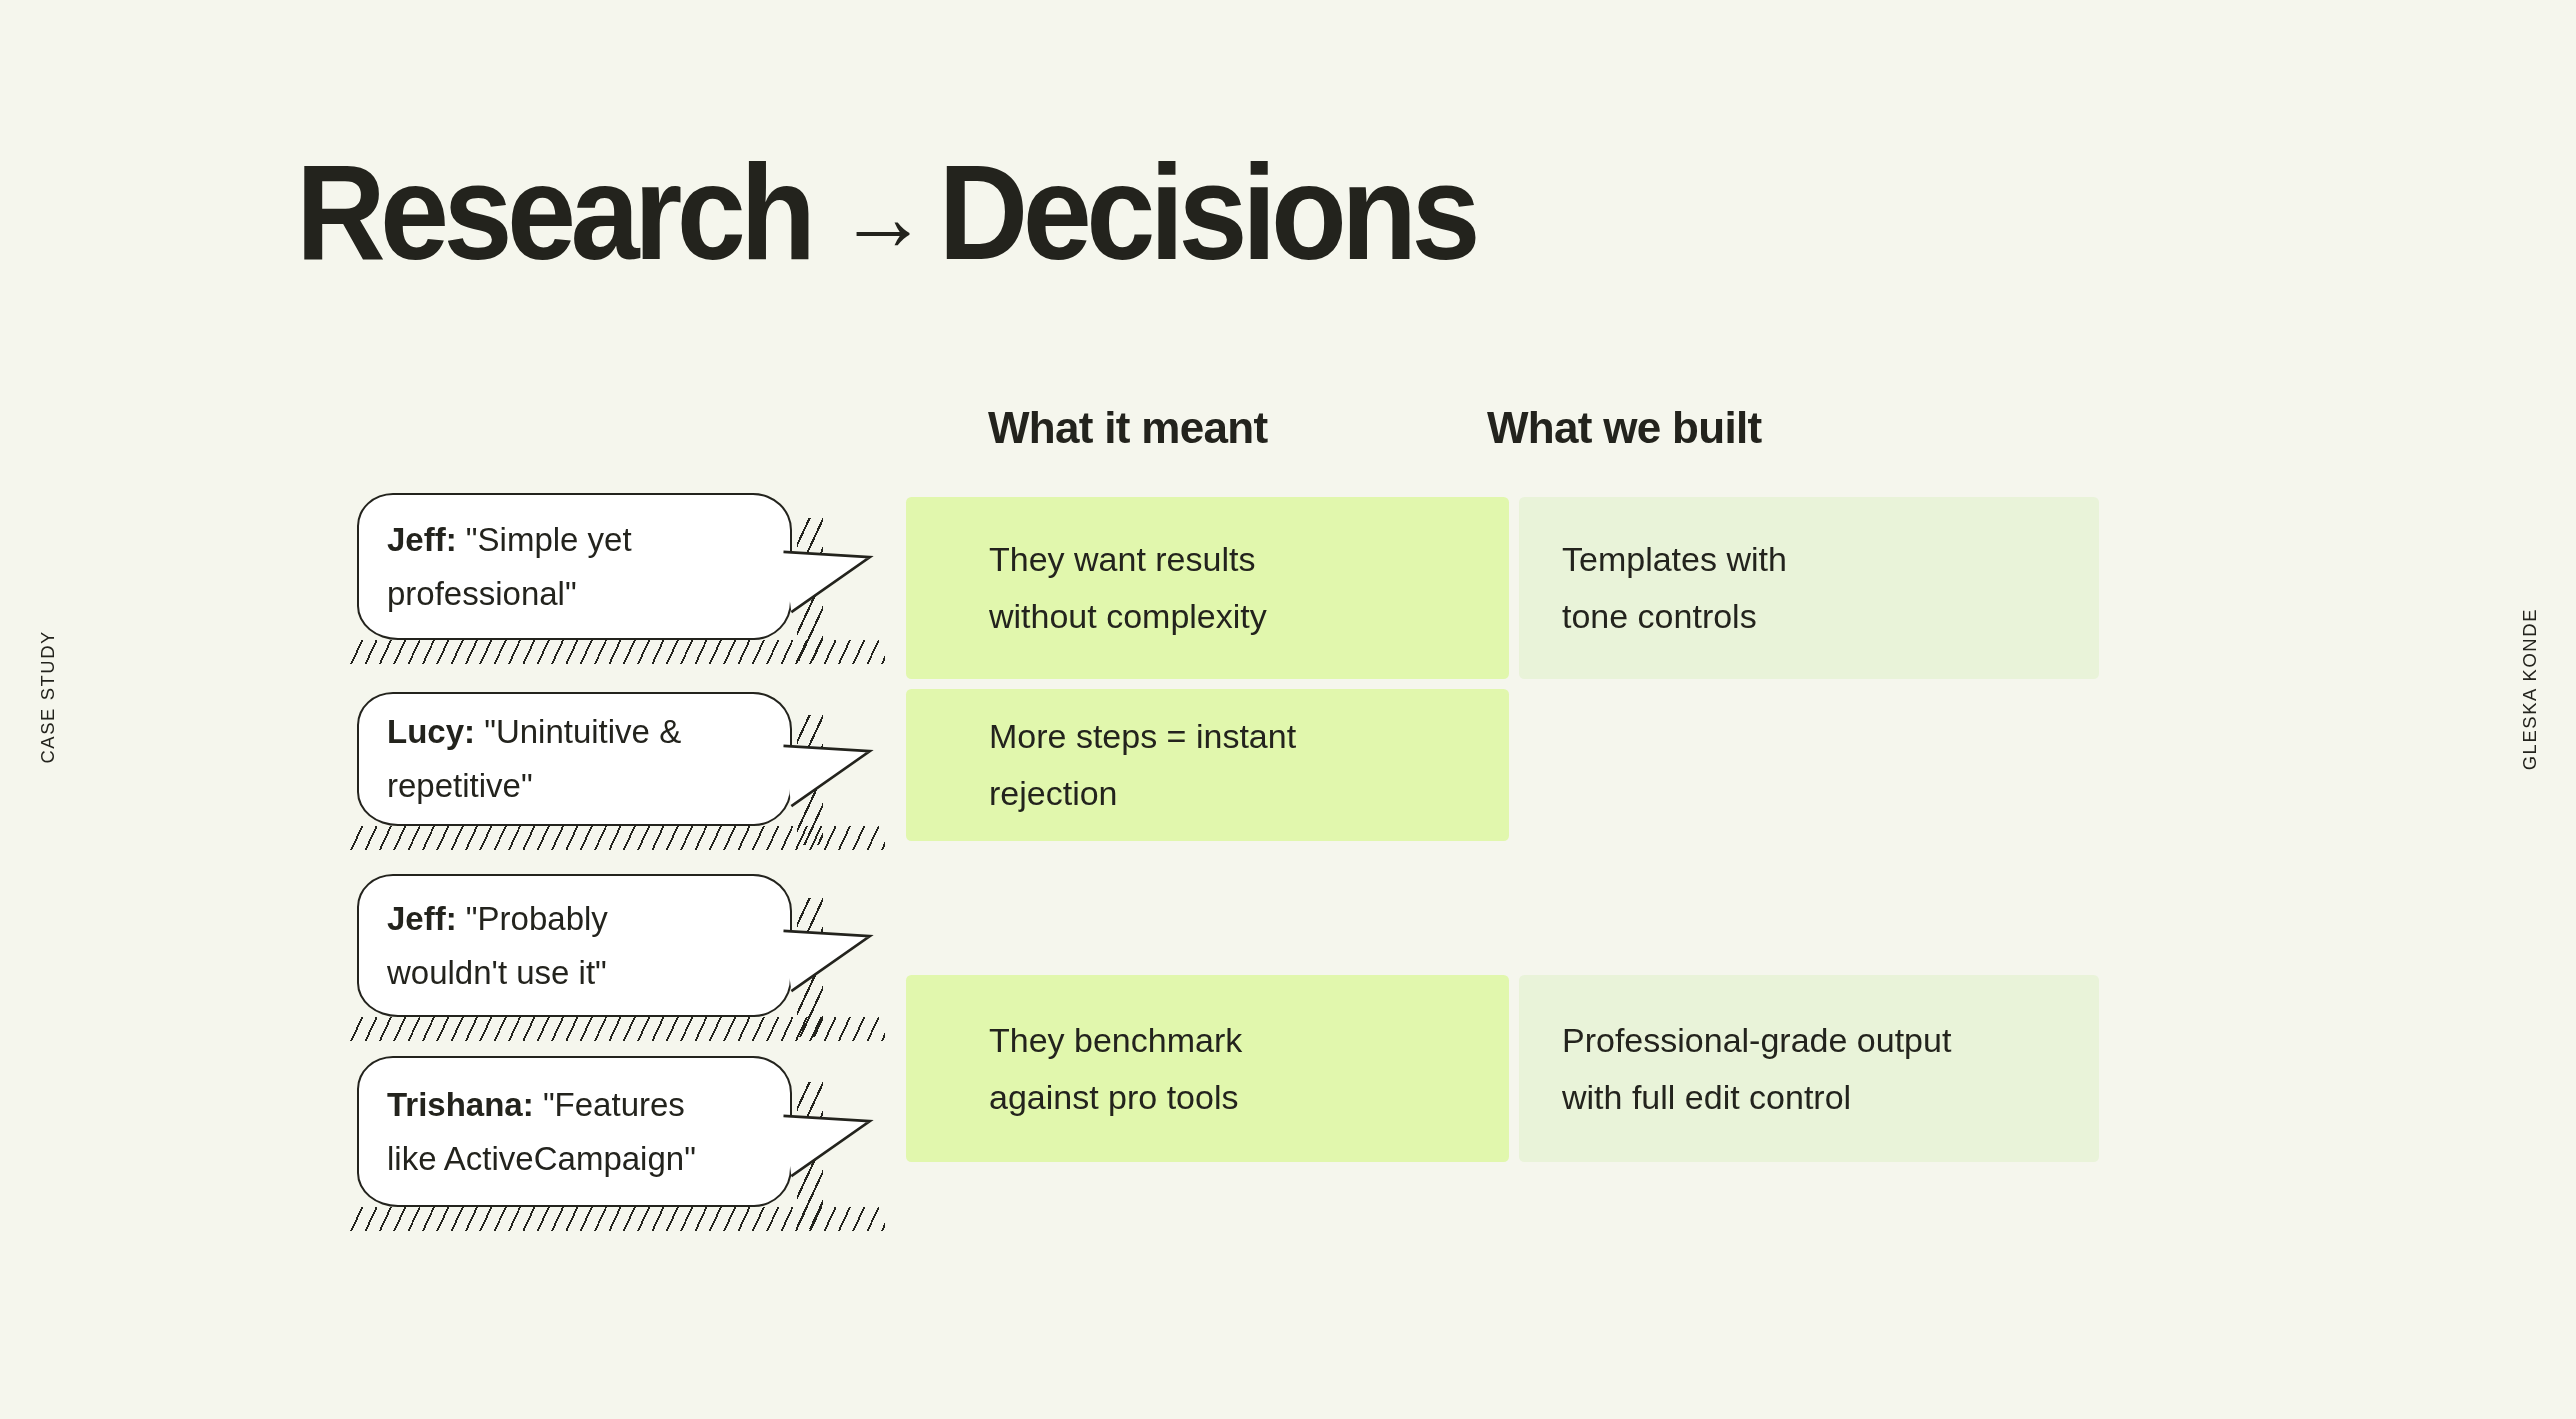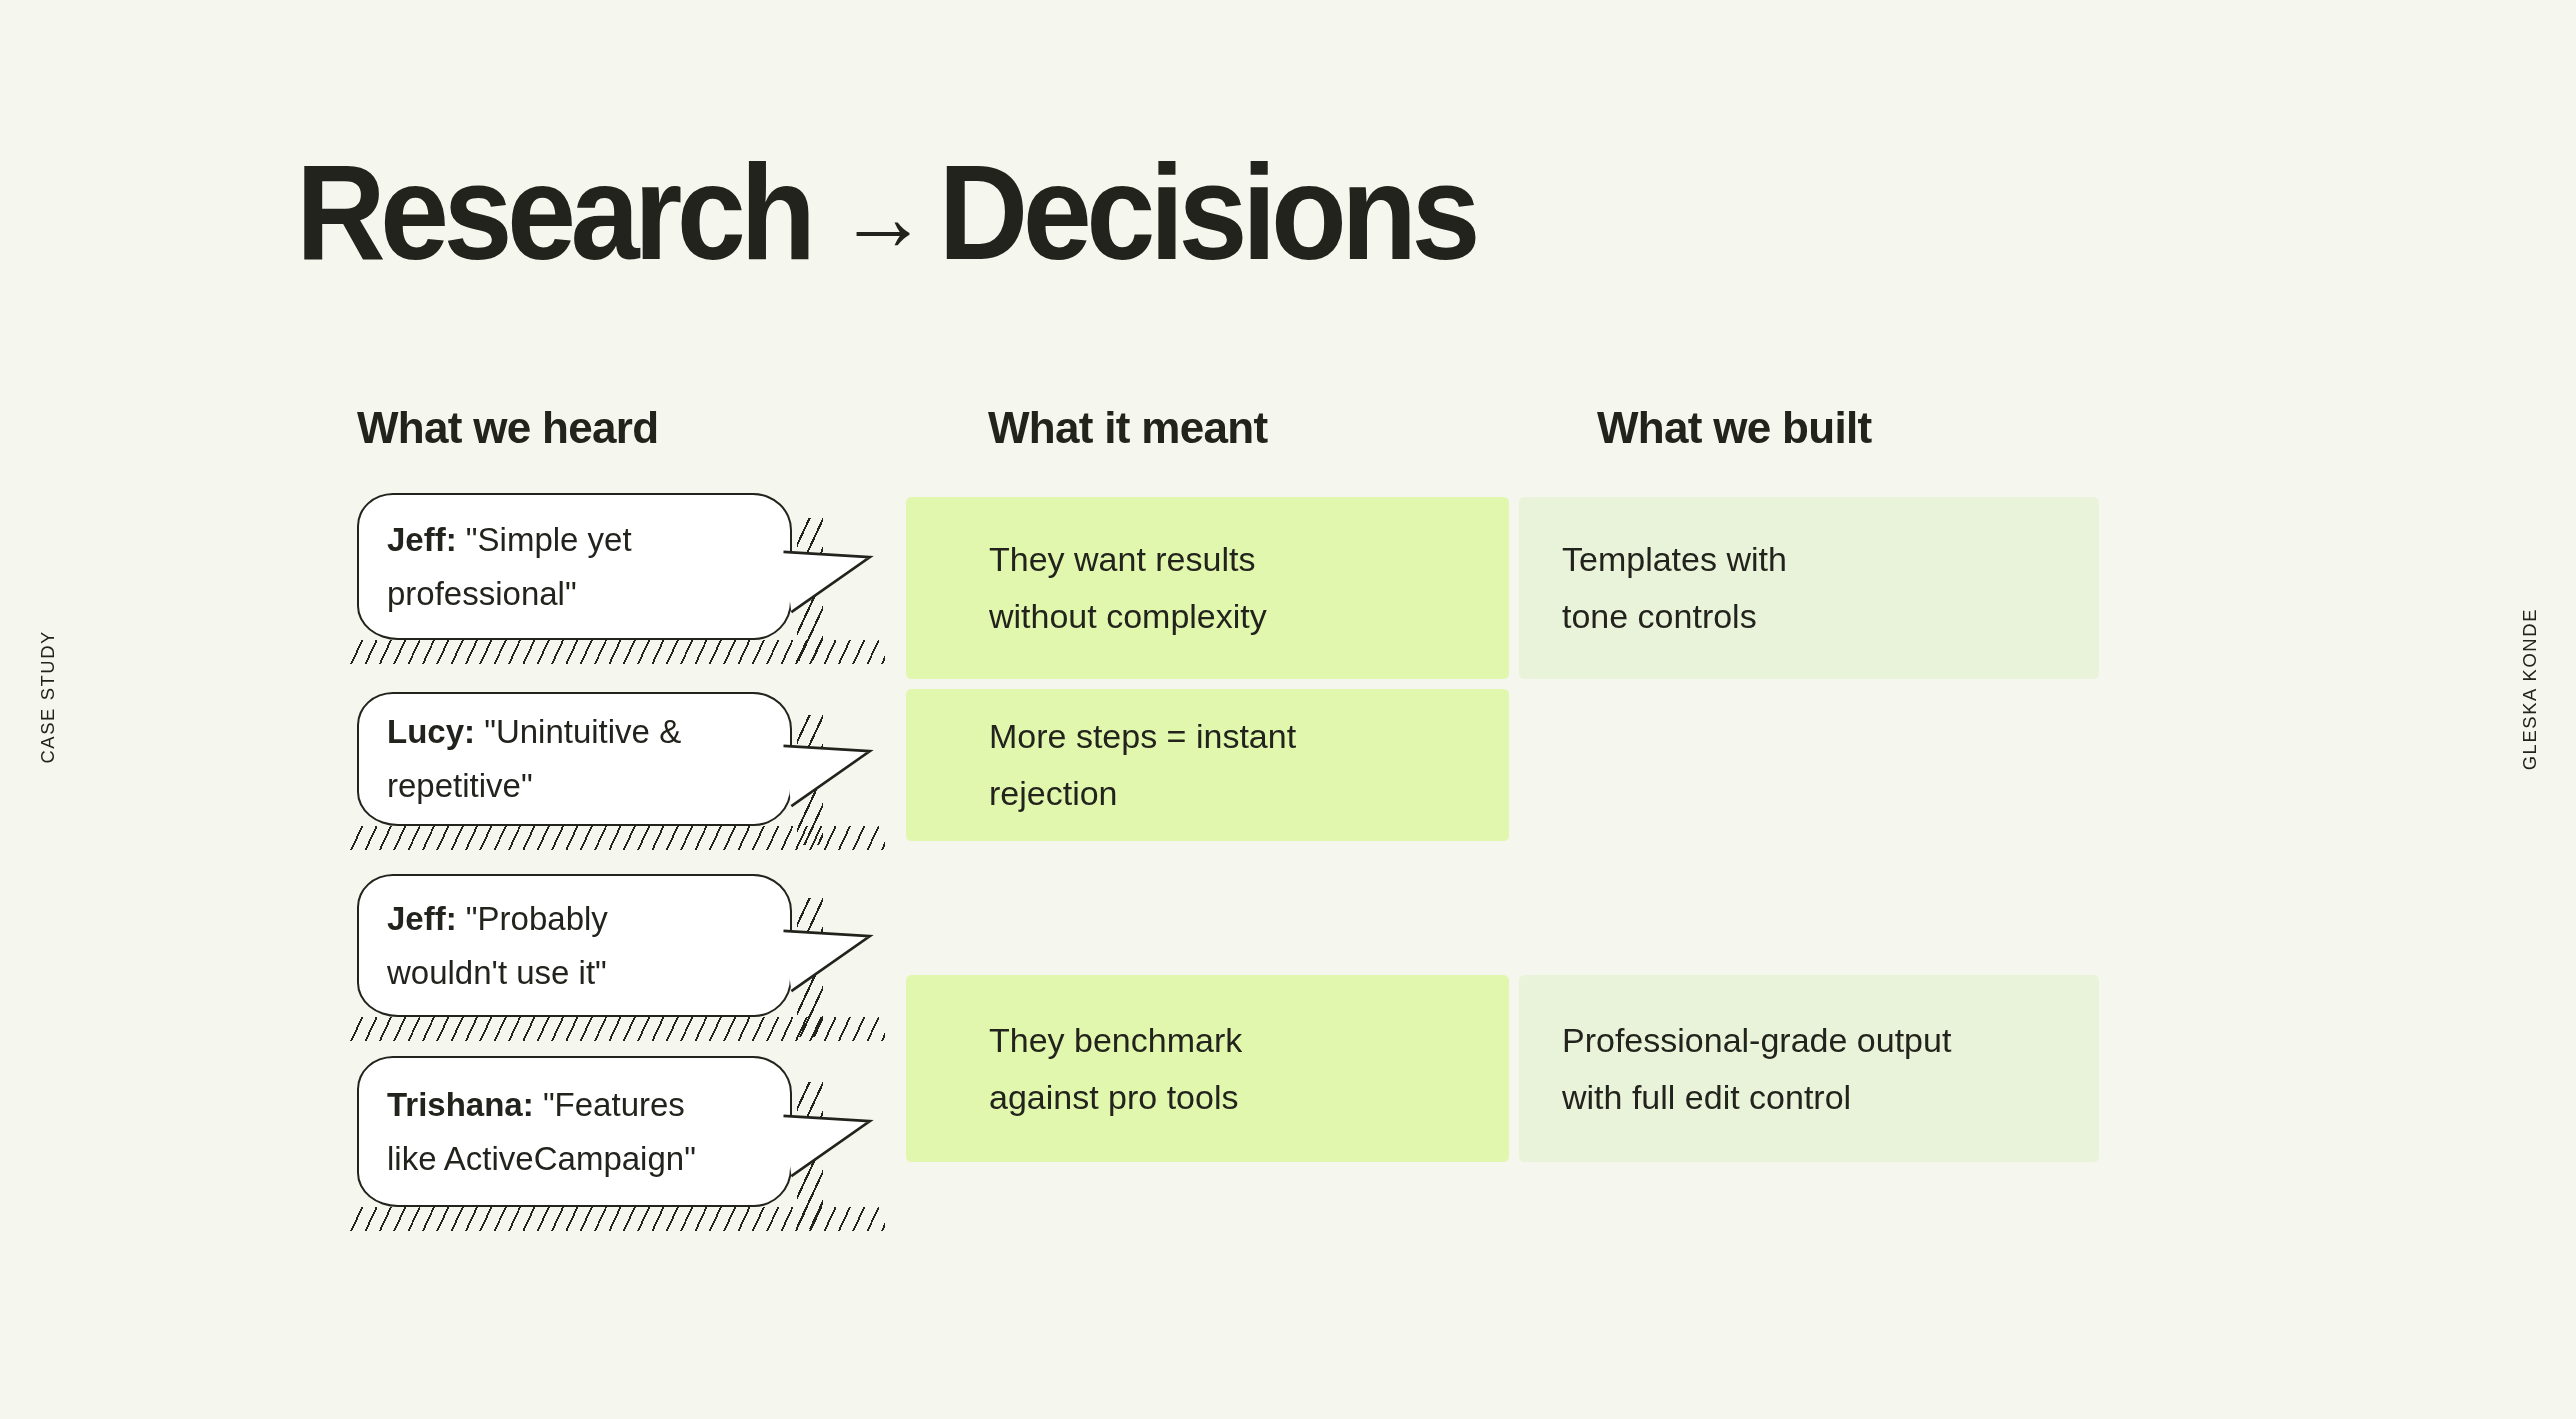--- a/index.html
+++ b/index.html
@@ -34,21 +34,21 @@
     margin:0 12px 0 30px;position:relative;top:-9.2px;letter-spacing:0;
   }
 
   
   .colhead{
     position:absolute;top:403px;font-size:44px;font-weight:700;
     letter-spacing:-0.7px;white-space:nowrap;
   }
   .h-heard{left:357px;}
   .h-meant{left:988px;}
-  .h-built{left:1597px;text-align:right;}
+  .h-built{left:1487px;text-align:right;}
 
   
   .bubble{
     position:absolute;left:357px;width:435px;
     background:var(--bubble);border:2.6px solid var(--ink);
     border-radius:36px 39px 38px 41px / 33px 37px 39px 34px;
     display:flex;align-items:center;padding:0 28px;
     font-size:33px;line-height:54px;
   }
   .bubble.b0{top:493px;height:147px;}
@@ -87,21 +87,20 @@
 </head>
 <body>
 
 <div class="stage">
 
   <div class="side-label left">CASE STUDY</div>
   <div class="side-label right">GLESKA KONDE</div>
 
   <h1 class="title"><span>Research</span><span class="arrow">→</span><span>Decisions</span></h1>
 
-  <div class="colhead h-heard">What we heard</div>
   <div class="colhead h-meant">What it meant</div>
   <div class="colhead h-built">What we built</div>
 
   <div class="bubble b0">
     <svg class="tail" viewBox="0 0 140 110">
       <polygon points="2,12 134,20 14,104" fill="#ffffff"></polygon>
       <path d="M2,12 L134,20 L14,104" fill="none" stroke="#23231d" stroke-width="4"></path>
     </svg>
     <div class="hatch hatch-bottom"></div>
     <div class="hatch hatch-right"></div>

